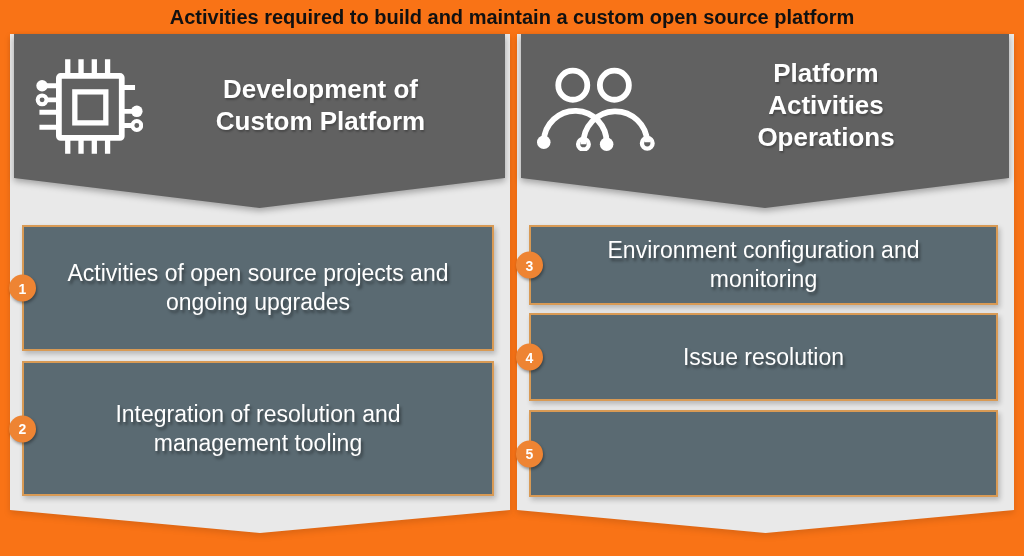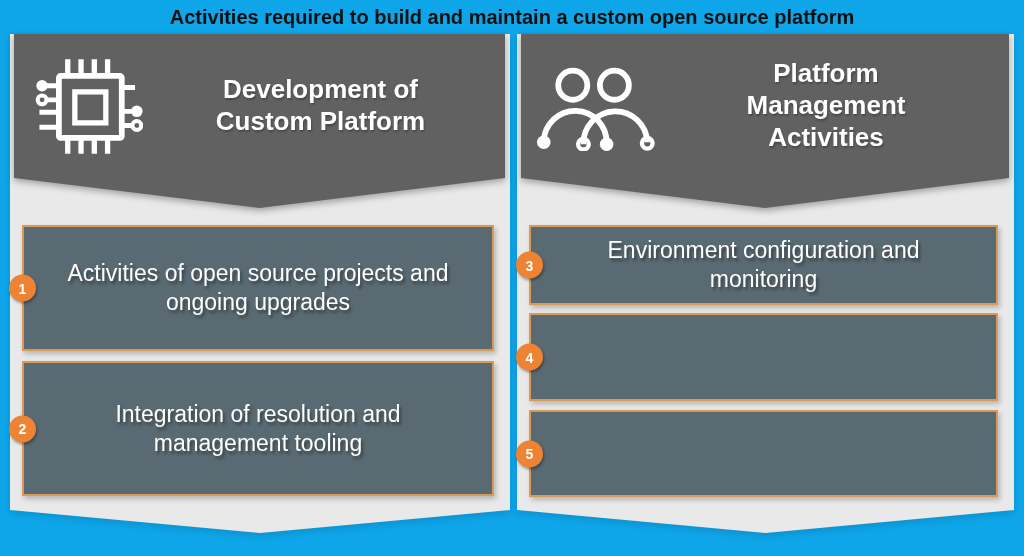--- a/index.html
+++ b/index.html
@@ -1,21 +1,21 @@
 <!DOCTYPE html>
 <html style="--title-text: #111111; --header-bg: #616161; --column-bg: #e9e9e9; --box-bg: #5a6a72; --box-border: #d89a55; --badge-bg: #ee8433; --light-text: #ffffff;"><head>
 <meta charset="utf-8">
 <style>
   html,body{margin:0;padding:0;}
   body{
     width:1024px;height:556px;background:#ffffff;
     font-family:"Liberation Sans", sans-serif;
     overflow:hidden;
   }
-  .canvas{position:relative;width:1024px;height:556px;background:#0ea5e9;}
+  .canvas{position:relative;width:1024px;height:556px;background:#f97316;}
 
   .title{
     position:absolute;top:6px;left:0;width:100%;
     text-align:center;font-size:20px;font-weight:bold;
     color:var(--title-text,#111);
   }
 
   .columns{position:absolute;top:34px;left:10px;display:flex;gap:7px;}
   .column{position:relative;height:499px;}
   .col-left{width:500px;}
@@ -139,31 +139,32 @@
 
               <path d="M 48 85 A 33 33 0 0 1 114 83" stroke="#fff" stroke-width="6"></path>
 
               <circle cx="7" cy="83" r="7" fill="#fff"></circle>
               <circle cx="48" cy="85" r="5.5" stroke="#fff" stroke-width="4.5" fill="none"></circle>
               <circle cx="72" cy="85" r="7" fill="#fff"></circle>
               <circle cx="114" cy="84" r="5.5" stroke="#fff" stroke-width="4.5" fill="none"></circle>
             </svg>
           </div>
           <div class="label-wrap">
-            <div class="header-label label-narrow">Platform Management Activities</div>
+            <div class="header-label label-narrow">Platform Activities Operations</div>
           </div>
         </header>
       </div>
       <div class="items">
         <div class="item" style="height:80px">
           <span class="badge">3</span>
           <span class="item-text">Environment configuration and monitoring</span>
         </div>
         <div class="item" style="height:88px;margin-top:8px">
           <span class="badge">4</span>
+          <span class="item-text">Issue resolution</span>
         </div>
         <div class="item" style="height:87px;margin-top:9px">
           <span class="badge">5</span>
         </div>
       </div>
     </section>
 
   </div>
 </div>
 

